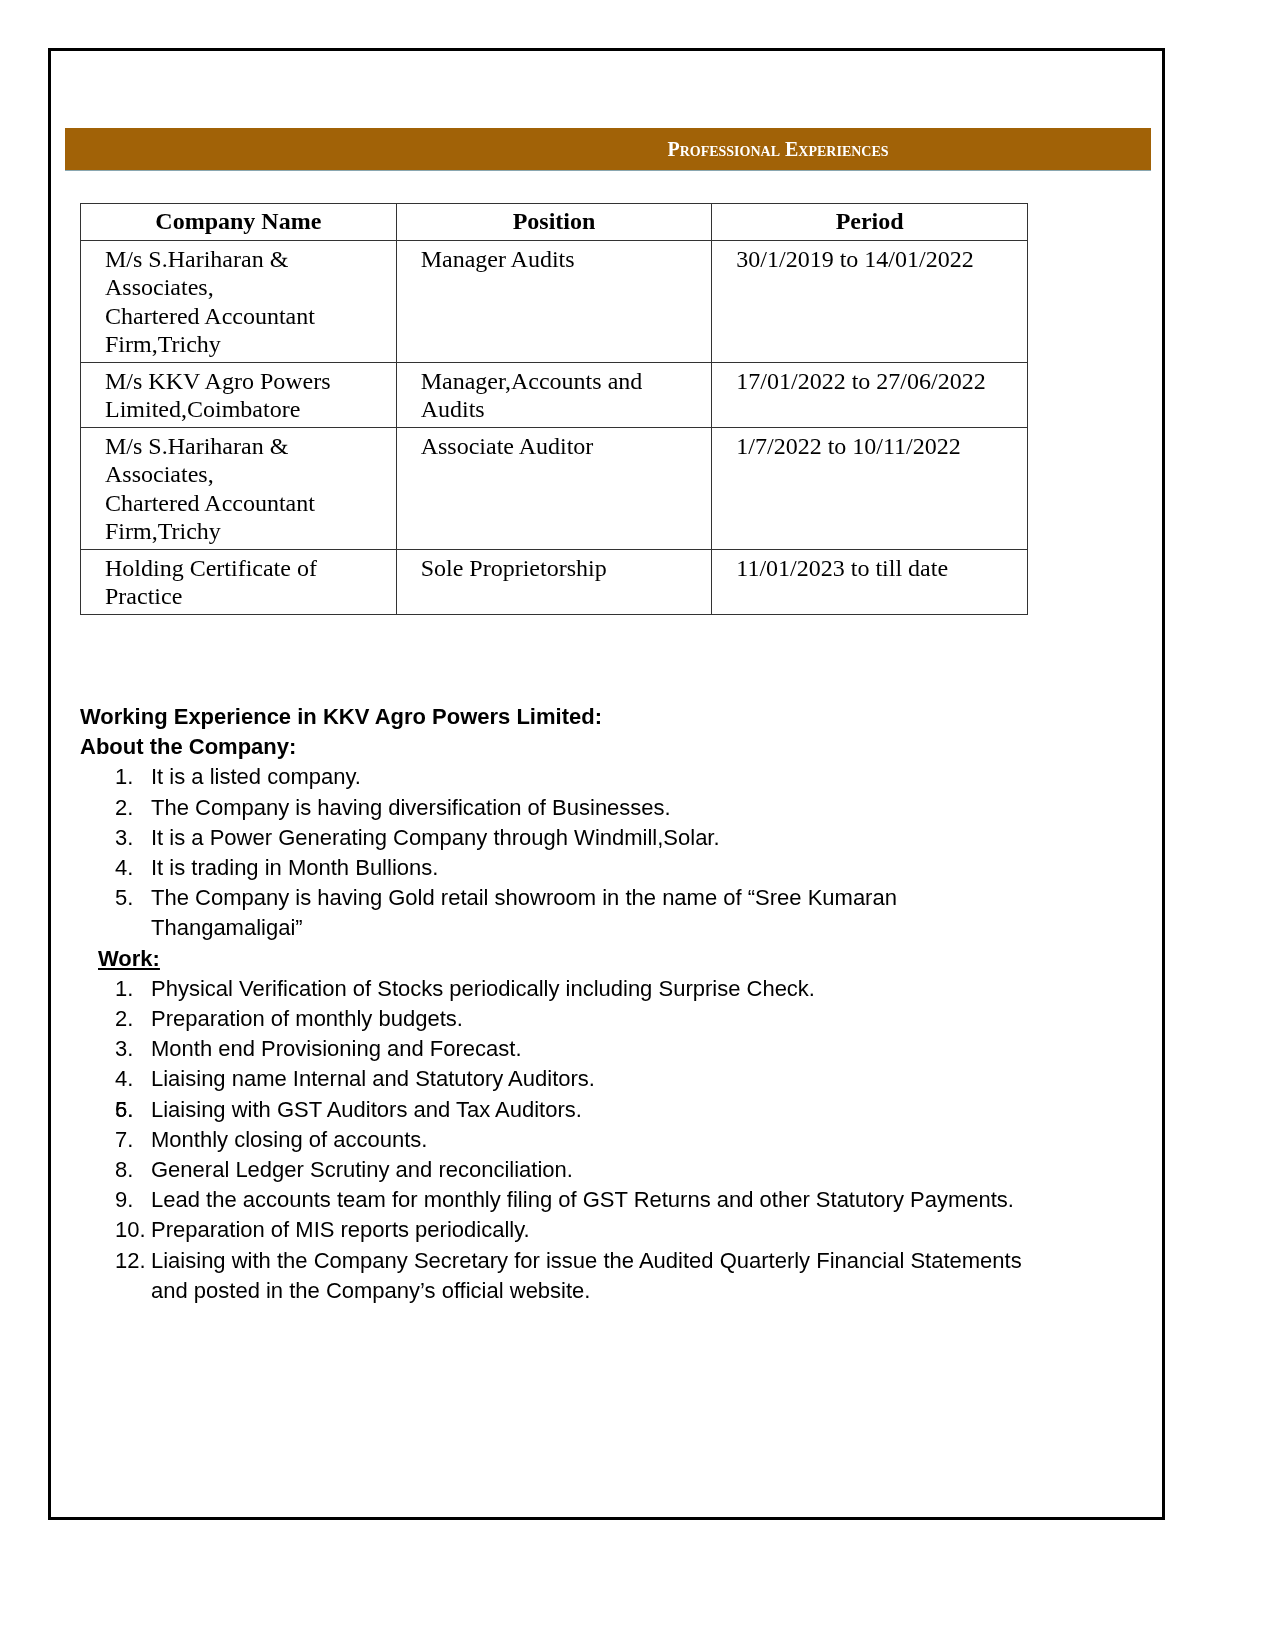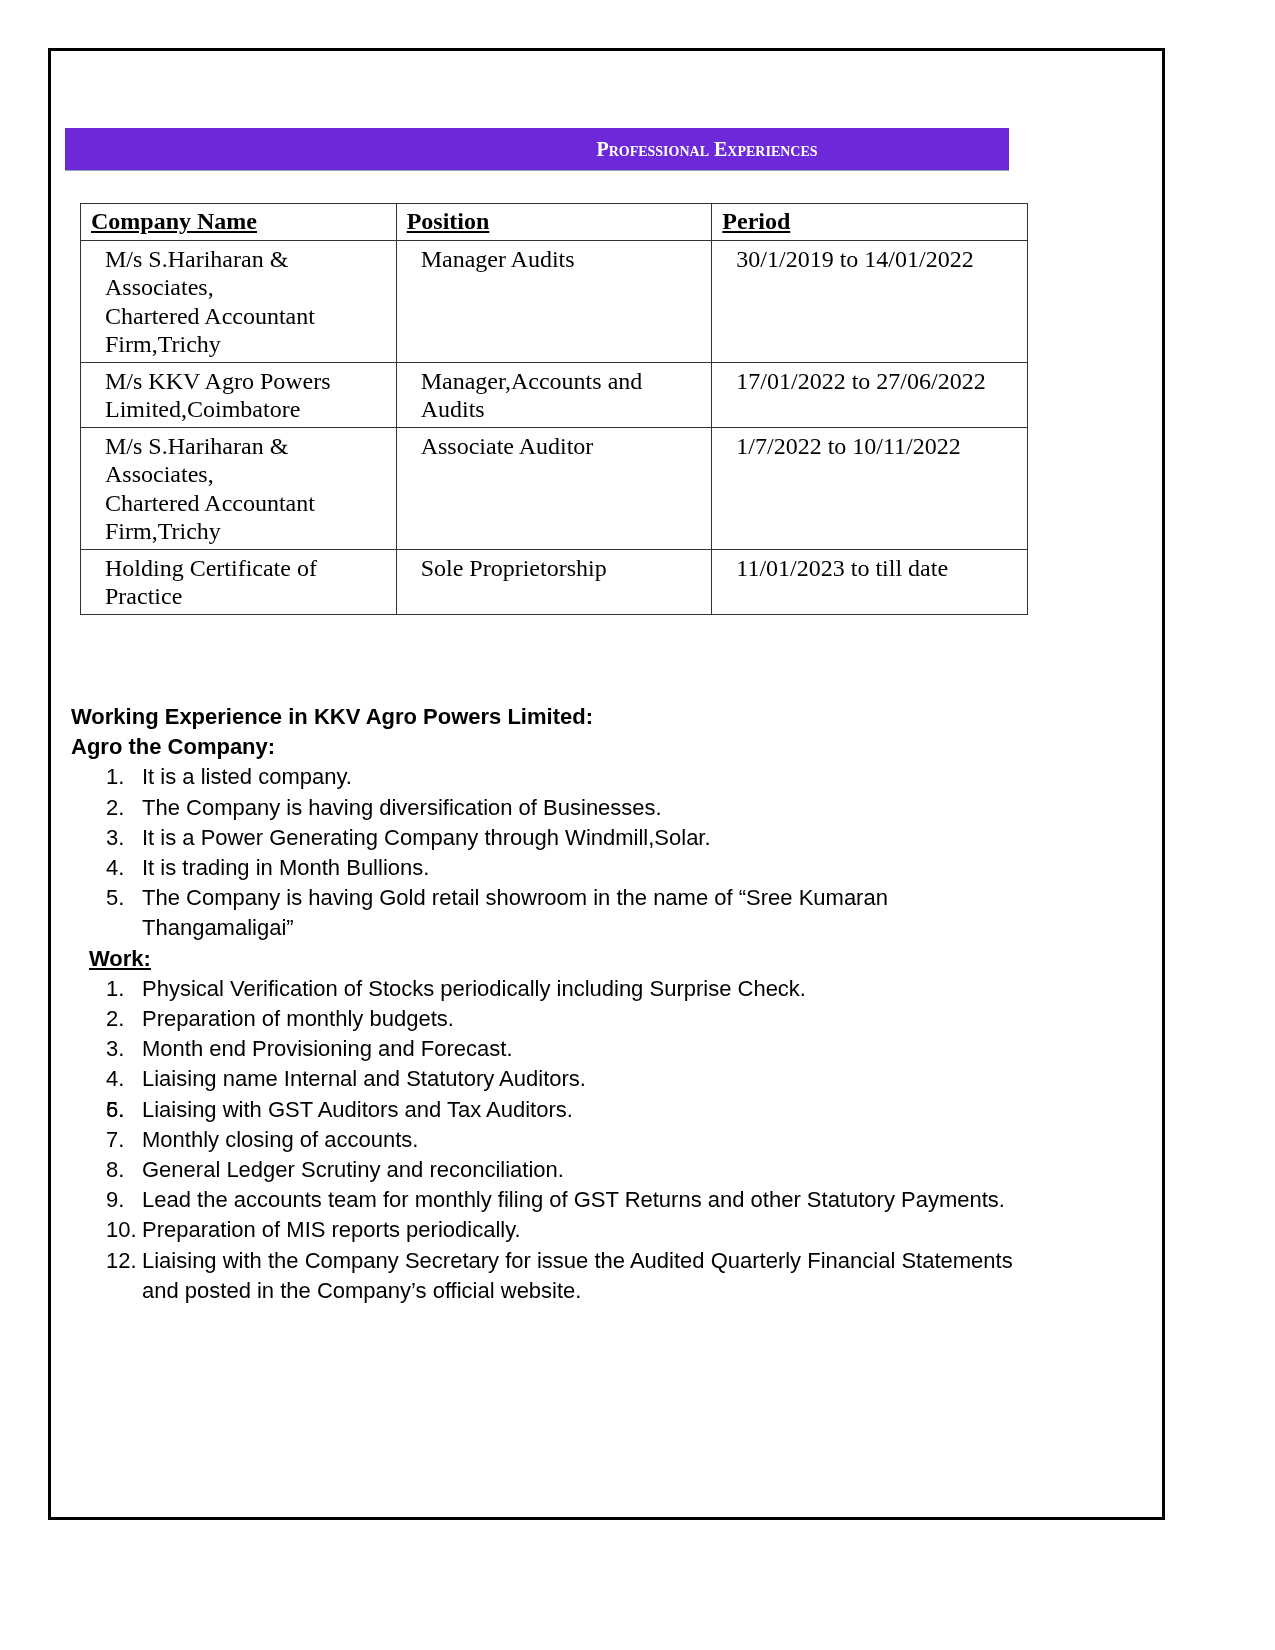--- a/index.html
+++ b/index.html
@@ -2,42 +2,42 @@
 <html><head>
   <meta charset="utf-8">
   <style>
     html, body { margin: 0; padding: 0; background: #ffffff; }
     body { width: 1275px; height: 1650px; position: relative; font-family: "DejaVu Serif", "Liberation Serif", serif; color: #000; }
     .page-border {
       position: absolute; left: 48px; top: 48px; width: 1111px; height: 1466px;
       border: 3px solid #000; box-sizing: content-box;
     }
     .section-bar {
-      position: absolute; left: 65px; top: 128px; width: 944px; height: 42px;
-      background: #6d28d9; border-bottom: 1px solid #8aa7b0;
+      position: absolute; left: 65px; top: 128px; width: 1086px; height: 42px;
+      background: #a16207; border-bottom: 1px solid #8aa7b0;
     }
     .section-title {
       position: absolute; left: 0; right: 0; top: 11px; text-align: center;
       padding-left: 340px; box-sizing: border-box;
       color: #ffffff; font-family: "Liberation Serif", serif; font-weight: bold;
       font-size: 20px; font-variant: small-caps; letter-spacing: 0px;
       line-height: 20px;
     }
     table.exp {
       position: absolute; left: 80px; top: 203px; width: 948px;
       border-collapse: collapse; font-family: "Liberation Serif", serif; font-size: 24px;
     }
     table.exp th, table.exp td {
       border: 1.5px solid #333; vertical-align: top; text-align: left;
       padding: 4px 10px 3px 24px; line-height: 28.5px; width: 33.33%;
     }
-    table.exp th { font-weight: bold; padding: 3px 10px 4px 10px; text-decoration: underline; }
+    table.exp th { text-align: center; font-weight: bold; padding: 3px 10px 4px 10px; }
     table.exp td { white-space: pre-line; }
     .body-text {
-      position: absolute; left: 71px; top: 702px; width: 950px;
+      position: absolute; left: 80px; top: 702px; width: 950px;
       font-family: "Liberation Sans", sans-serif; font-size: 22px; line-height: 30.2px;
     }
     .heading { font-weight: bold; font-stretch: condensed; }
     .work-heading { font-weight: bold; text-decoration: underline; margin-left: 18px; }
     ol.items { list-style: none; margin: 0; padding: 0; }
     ol.items li { position: relative; padding-left: 71px; }
     ol.items li .num { position: absolute; left: 35px; top: 0; width: 34px; text-align: left; }
   </style>
 </head>
 <body>
@@ -84,21 +84,21 @@
       <td>Holding Certificate of
 Practice</td>
       <td>Sole Proprietorship</td>
       <td>11/01/2023 to till date</td>
     </tr>
   </tbody>
 </table>
 
 <div class="body-text">
   <div class="heading">Working Experience in KKV Agro Powers Limited:</div>
-  <div class="heading">Agro the Company:</div>
+  <div class="heading">About the Company:</div>
   <ol class="items">
     <li><span class="num">1.</span><span>It is a listed company.</span></li>
     <li><span class="num">2.</span><span>The Company is having diversification of Businesses.</span></li>
     <li><span class="num">3.</span><span>It is a Power Generating Company through Windmill,Solar.</span></li>
     <li><span class="num">4.</span><span>It is trading in Month Bullions.</span></li>
     <li><span class="num">5.</span><span>The Company is having Gold retail showroom in the name of “Sree Kumaran Thangamaligai”</span></li>
   </ol>
   <div class="work-heading">Work:</div>
   <ol class="items">
     <li><span class="num">1.</span><span>Physical Verification of Stocks periodically including Surprise Check.</span></li>

